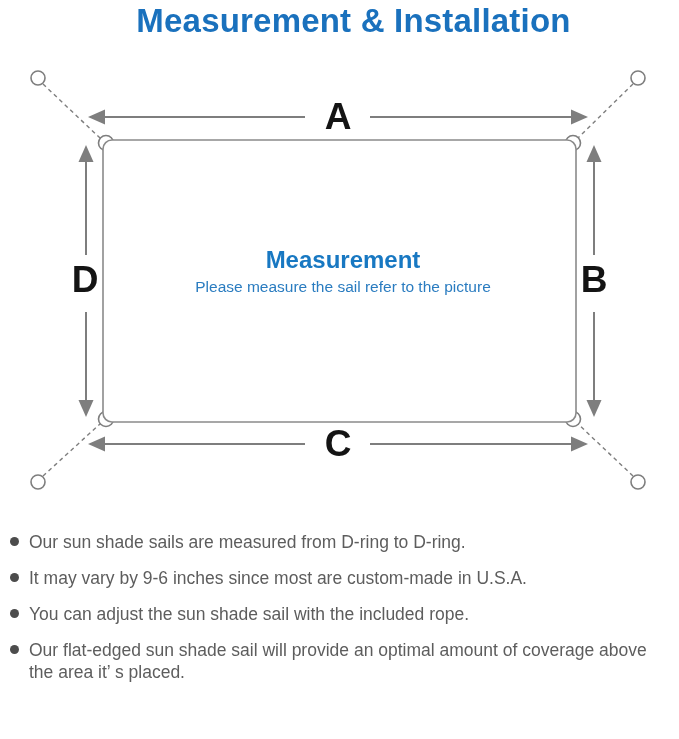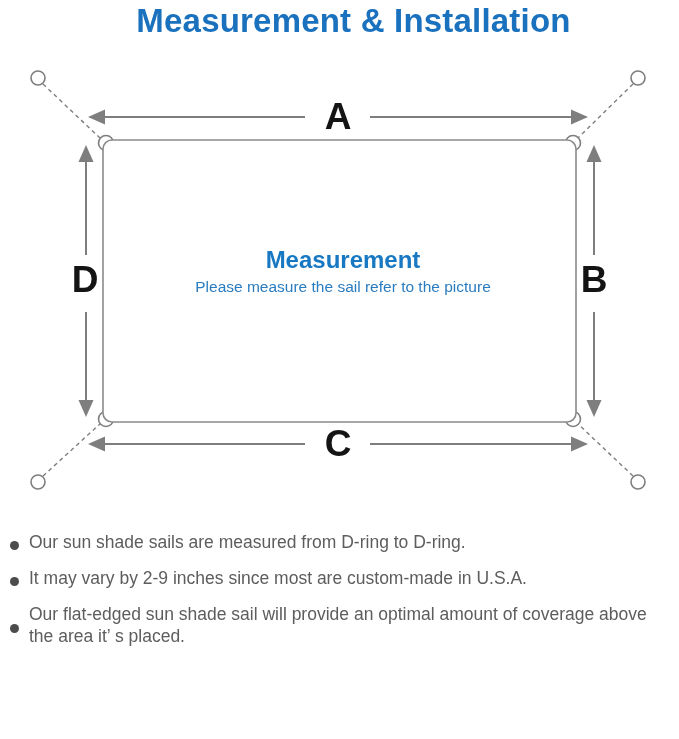--- a/index.html
+++ b/index.html
@@ -35,21 +35,21 @@
   .center-sub {
     font-family:"Liberation Sans", sans-serif;
     font-size:15.5px; fill:#2a7cc0;
     text-anchor:middle;
   }
   .notes {
     position:absolute; left:10px; top:531px; width:665px;
     list-style:none; margin:0; padding:0;
   }
   .notes li {
-    display:flex; align-items:center;
+    display:flex; align-items:flex-start;
     margin:0 0 14px 0;
     color:#5d5d5d; font-size:17.5px; line-height:22px;
   }
   .dot {
     flex:0 0 auto; width:9px; height:9px; border-radius:50%;
     background:#4c4c4c; margin:6px 10px 0 0;
   }
   .note-text { flex:1 1 auto; }
 </style>
 </head>
@@ -115,21 +115,25 @@
     <text class="center-sub" x="343" y="292">Please measure the sail refer to the picture</text>
   </svg>
 
   <ul class="notes">
     <li>
       <span class="dot"></span>
       <span class="note-text">Our sun shade sails are measured from D-ring to D-ring.</span>
     </li>
     <li>
       <span class="dot"></span>
-      <span class="note-text">It may vary by 2-9 inches since most are custom-made in U.S.A.</span>
+      <span class="note-text">It may vary by 9-6 inches since most are custom-made in U.S.A.</span>
+    </li>
+    <li>
+      <span class="dot"></span>
+      <span class="note-text">You can adjust the sun shade sail with the included rope.</span>
     </li>
     <li>
       <span class="dot"></span>
       <span class="note-text">Our flat-edged sun shade sail will provide an optimal amount of coverage above the area it’ s placed.</span>
     </li>
   </ul>
 
 </div>
 
 </body></html>

